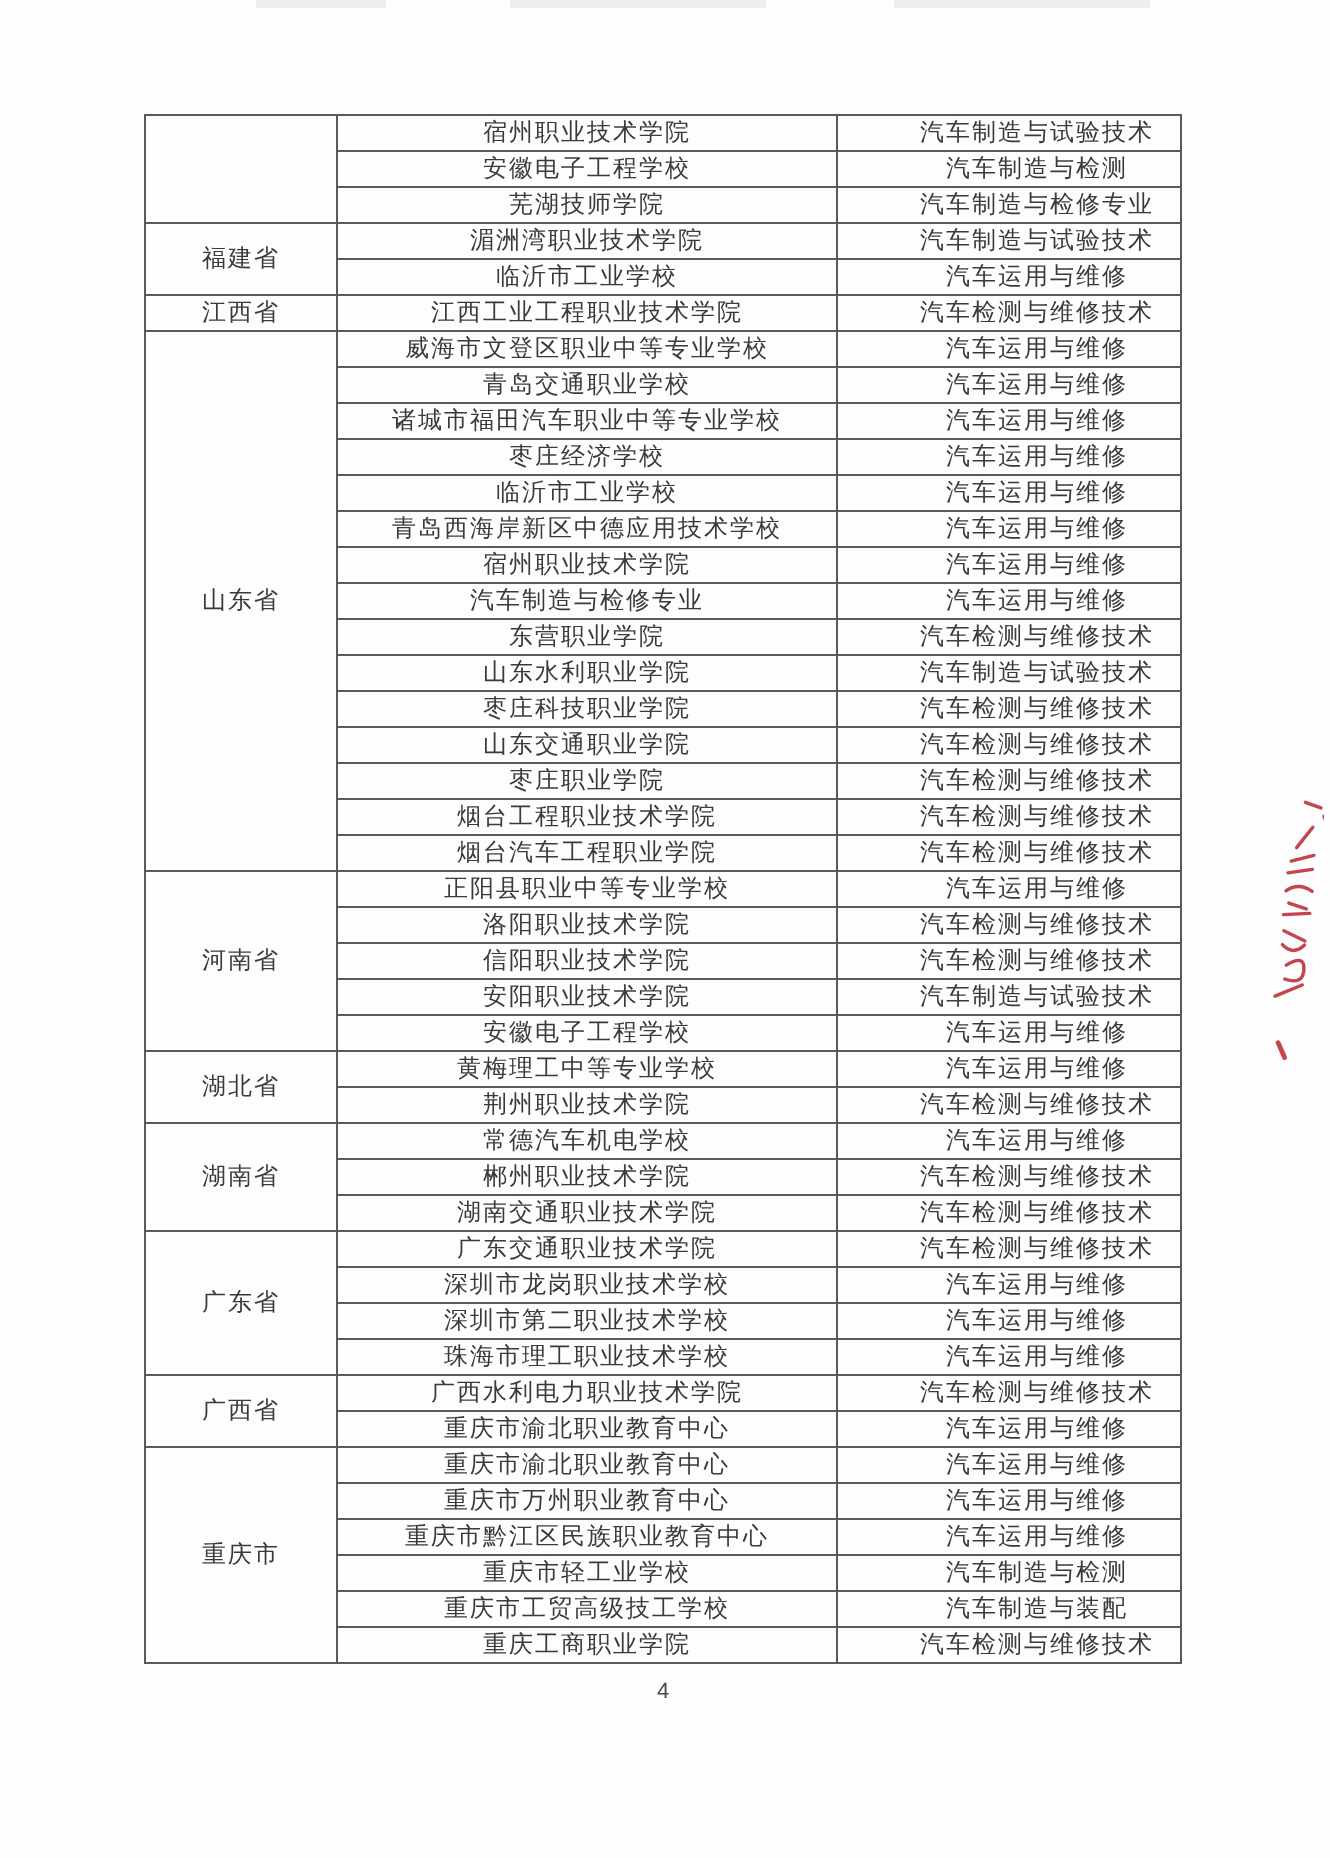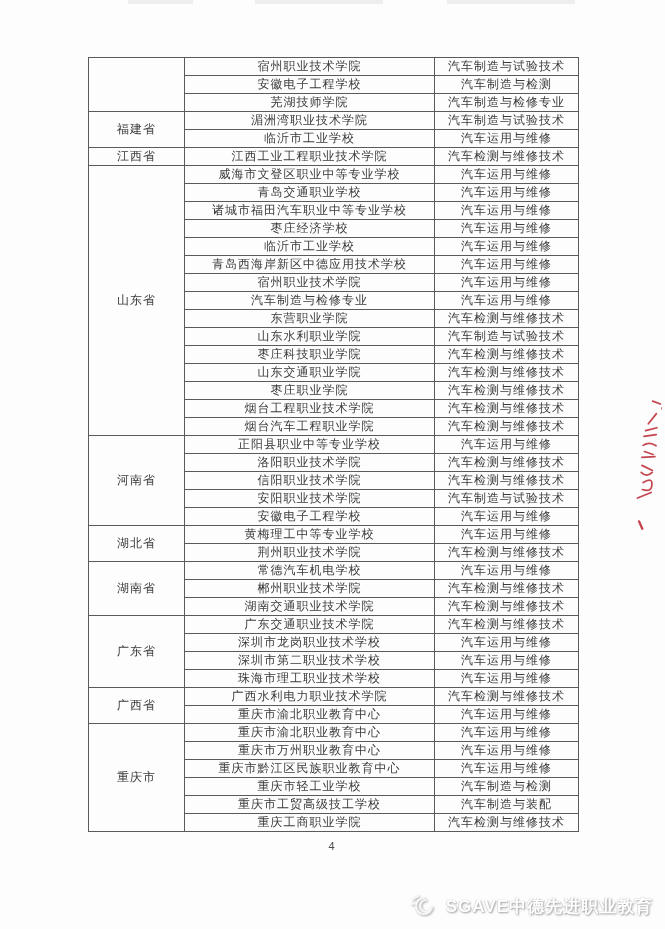--- a/index.html
+++ b/index.html
@@ -12,40 +12,40 @@
   }
   .page{position:absolute;inset:0;background:#fdfdfd;}
   
   .scan-artifact{position:absolute;top:0;height:4px;background:#eeeeee;}
   .a1{left:128px;width:65px;}
   .a2{left:255px;width:128px;}
   .a3{left:447px;width:128px;}
   
   .doc-table{
     position:absolute;
-    left:88px;top:57px;
+    left:72px;top:57px;
     width:487px;height:635px;
     border-collapse:collapse;
     table-layout:fixed;
     font-size:12px;
     color:#3a3a3a;
     letter-spacing:1px;
   }
   .doc-table td{
     border:1px solid #5a5a5a;
     text-align:center;
     vertical-align:middle;
     padding:0;
     overflow:hidden;
     white-space:nowrap;
     height:16px;
   }
   .doc-table td.col-province{width:95px;}
   .doc-table td.col-school{width:249px;}
-  .doc-table td.col-program{width:143px;}
+  .doc-table td.col-program{width:143px;padding-left:28px;}
   .page-number{
     position:absolute;
     left:88px;top:840px;width:487px;
     text-align:center;
     font-size:11px;color:#4a4a4a;
   }
   
   .red-marks{position:absolute;left:634px;top:398px;}
   
   .footer{
@@ -271,24 +271,14 @@
       <path d="M9 54 l9 2"></path>
       <path d="M7 60 l13 -2"></path>
       <path d="M8 68 l11 4"></path>
       <path d="M8 75 q6 5 11 -1"></path>
       <path d="M11 85 q9 -7 9 2 q0 7 -9 5"></path>
       <path d="M7 101 l13 -7"></path>
       <path d="M11 124 l4 7" stroke-width="2.4"></path>
     </g>
   </svg>
 
-  <div class="footer">
-    <svg class="logo-icon" width="30" height="26" viewBox="0 0 30 26">
-      <g stroke="#f6f6f6" stroke-width="2.2" fill="none" stroke-linecap="round">
-        <path d="M15 5 a8 8 0 1 0 8 8 a6 6 0 1 1 -6 -6"></path>
-        <path d="M4 6 l5 -3"></path>
-        <path d="M3 11 l4 -1"></path>
-      </g>
-    </svg>
-    <span class="brand">SGAVE中德先进职业教育</span>
-  </div>
 
 </div>
 
 </body></html>

